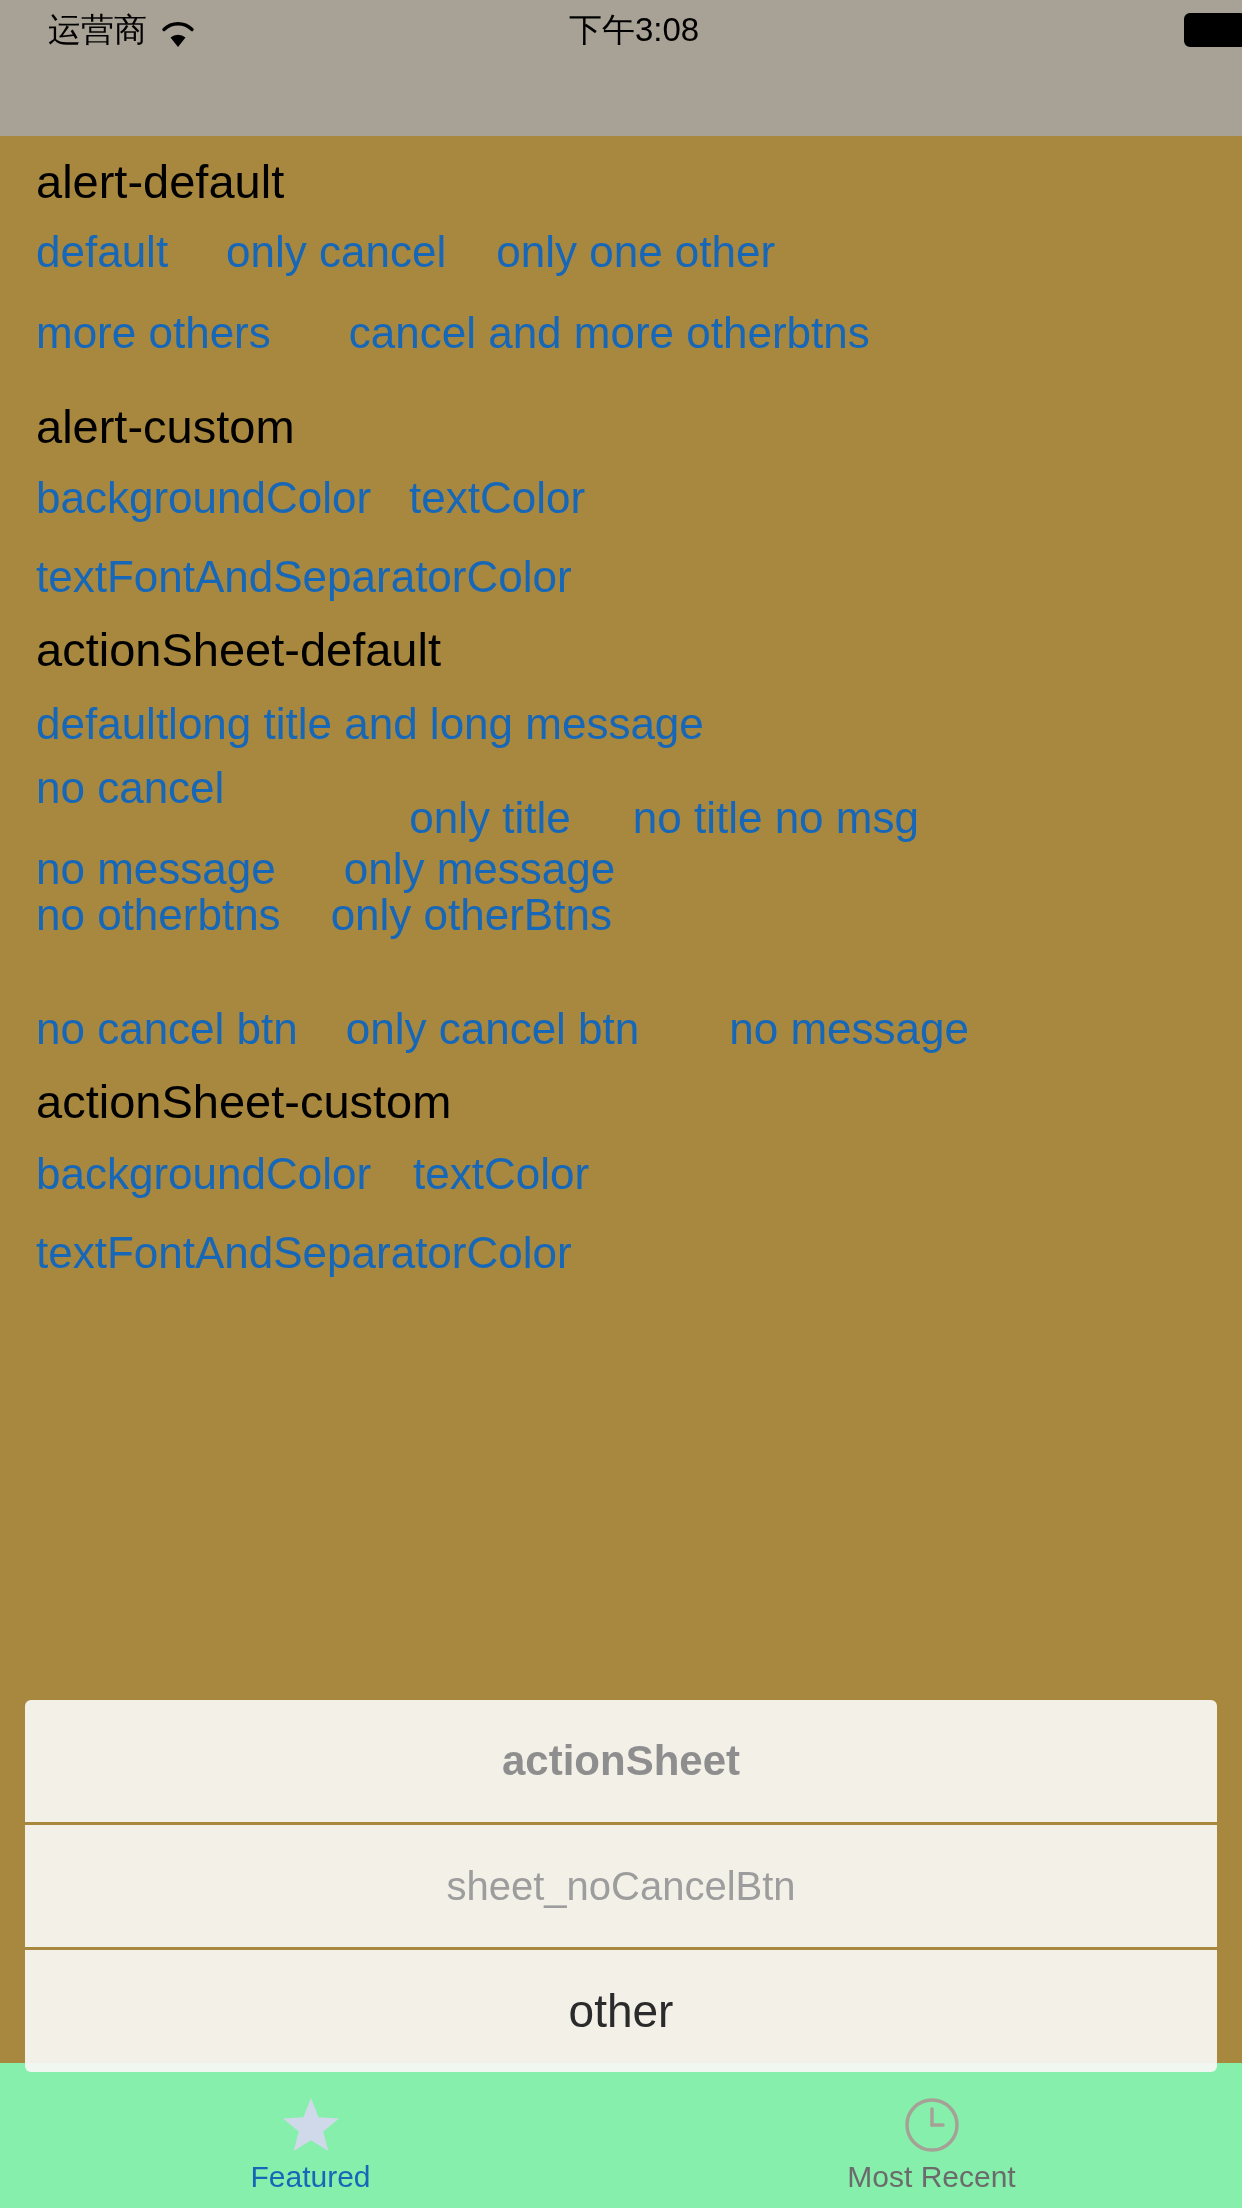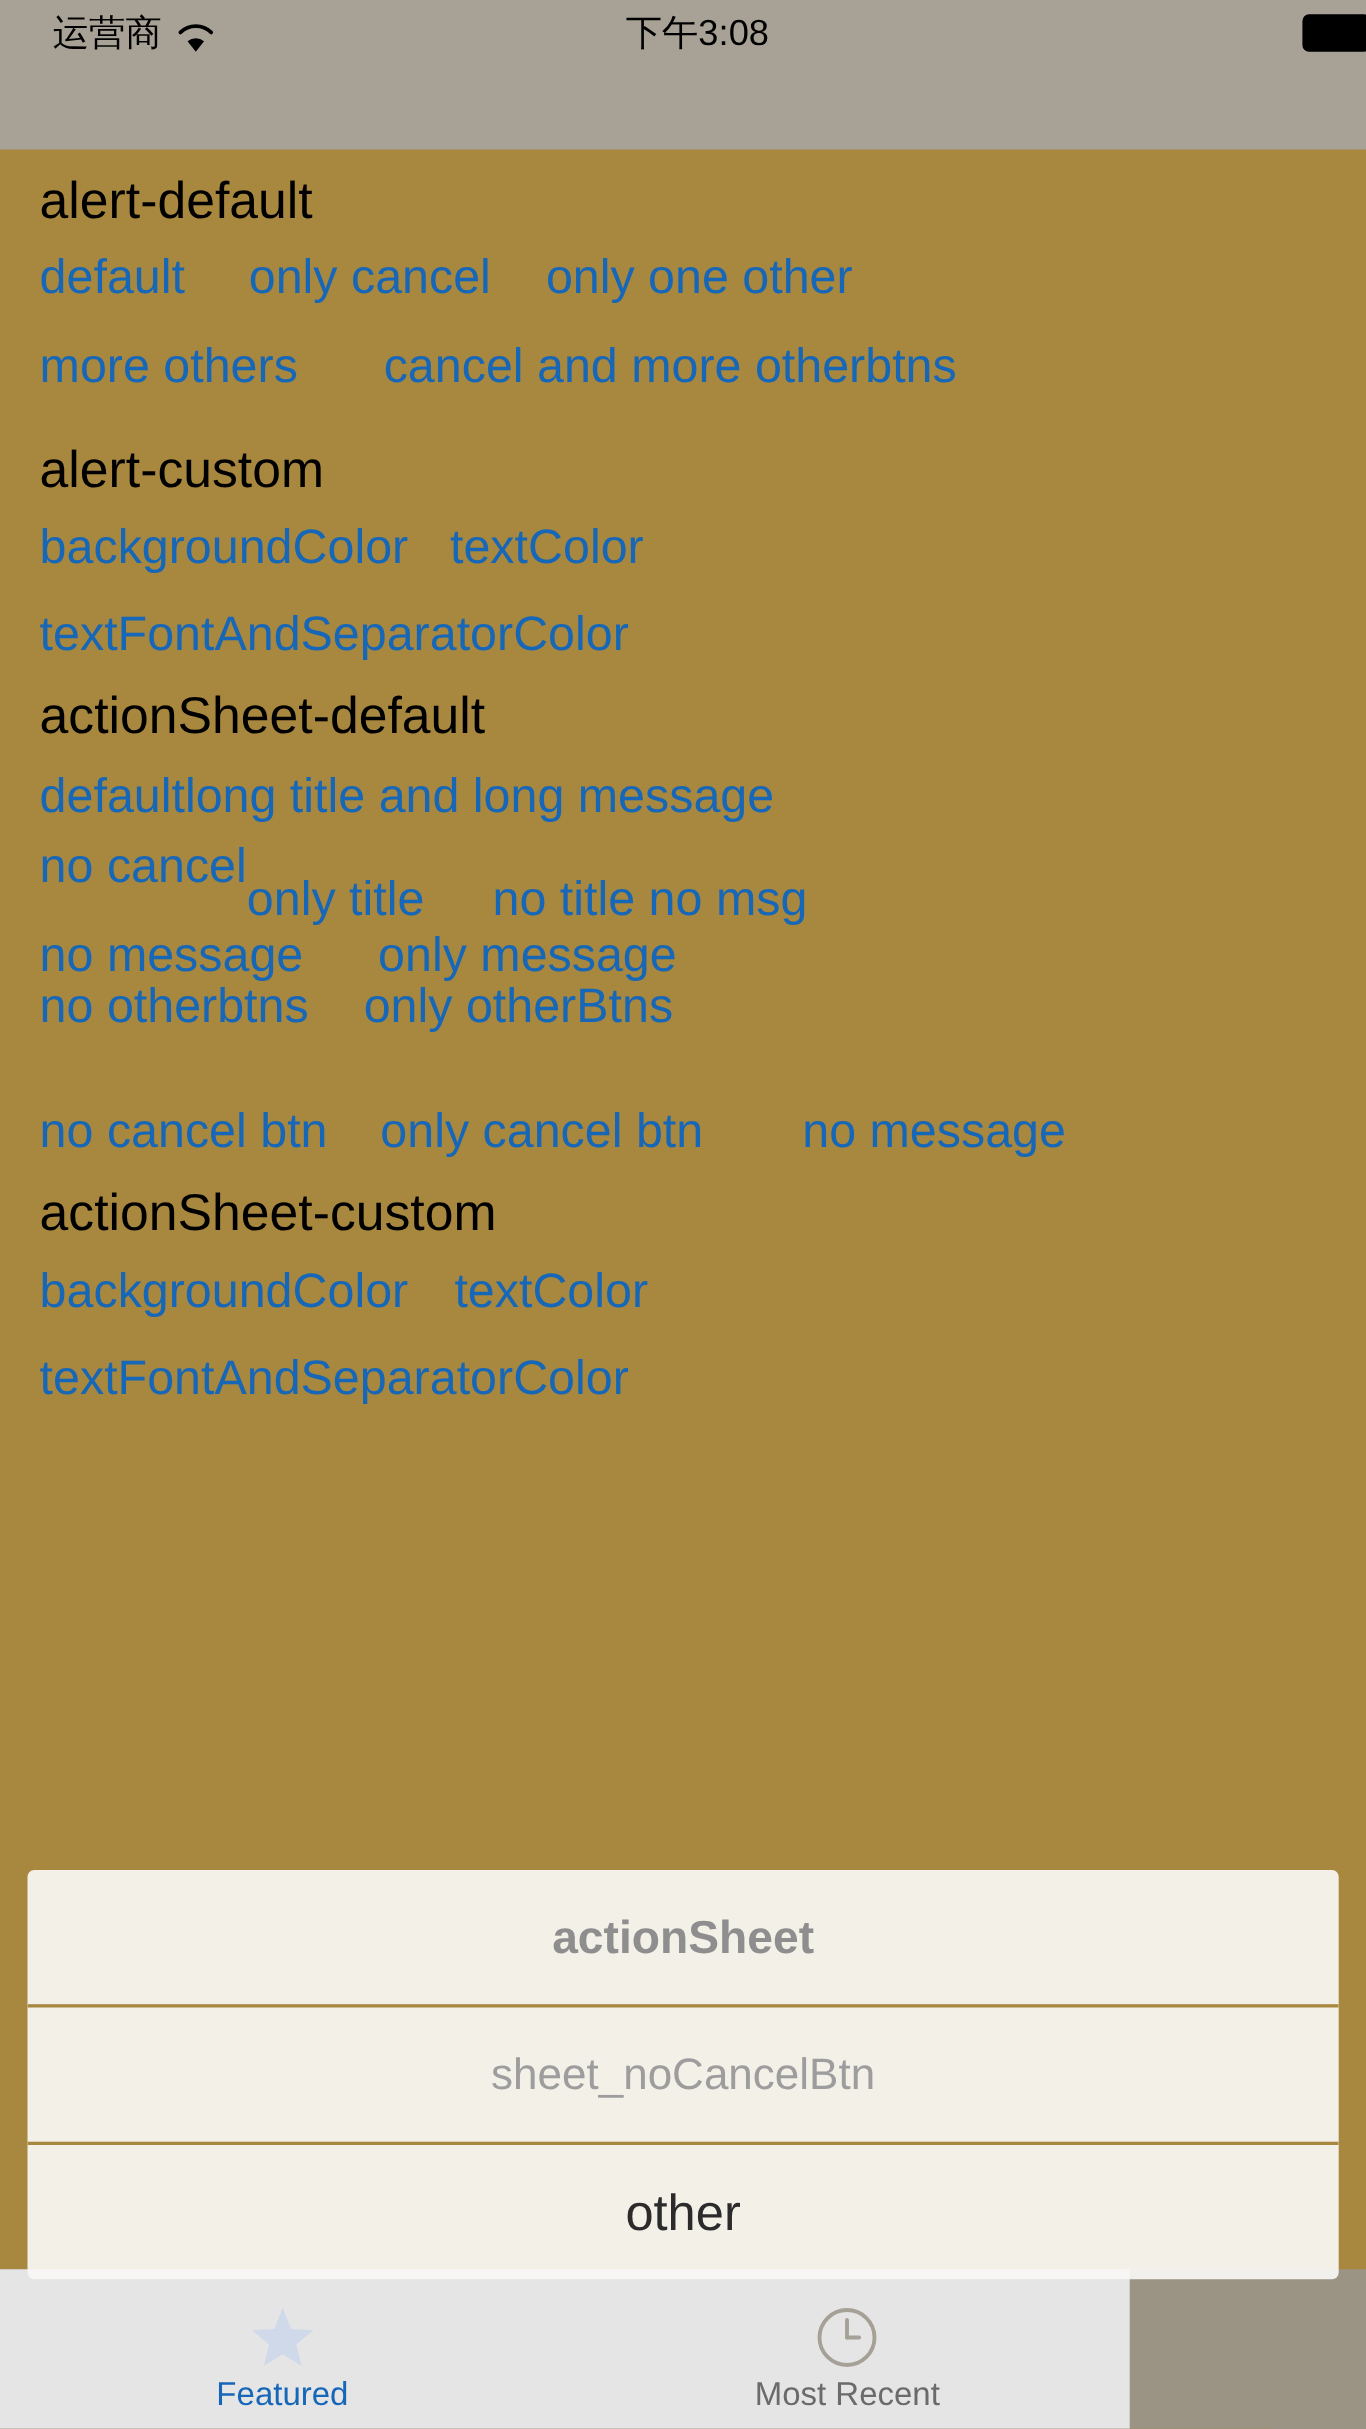--- a/index.html
+++ b/index.html
@@ -127,23 +127,23 @@
     cursor: pointer;
     font-family: inherit;
     line-height: 1.0;
   }
 
   
   #tab-bar {
     position: absolute;
     left: 0;
     top: 2063px;
-    width: 1027px;
+    width: 1242px;
     height: 145px;
-    background: #e5e5e5;
+    background: #86efac;
     display: flex;
     z-index: 7;
   }
   .tab-item {
     flex: 1 1 50%;
     display: flex;
     flex-direction: column;
     align-items: center;
     justify-content: flex-end;
     padding-bottom: 14px;
@@ -246,21 +246,21 @@
       <button class="demo-btn">textFontAndSeparatorColor</button>
     </div>
 
     <div class="section-title" style="top:486px">actionSheet-default</div>
     <div class="btn-row" style="top:566px">
       <button class="demo-btn">default</button>
       <button class="demo-btn" style="">long title and long message</button>
     </div>
     <div class="btn-row" style="top:630px">
       <button class="demo-btn">no cancel</button>
-      <button class="demo-btn" style="margin-top:30px">only title</button>
+      <button class="demo-btn" style="margin-left:185px; margin-top:30px">only title</button>
       <button class="demo-btn" style="margin-left:62px; margin-top:30px">no title no msg</button>
     </div>
     <div class="btn-row" style="top:711px">
       <button class="demo-btn">no message</button>
       <button class="demo-btn" style="margin-left:68px">only message</button>
     </div>
     <div class="btn-row" style="top:757px">
       <button class="demo-btn">no otherbtns</button>
       <button class="demo-btn" style="margin-left:50px">only otherBtns</button>
     </div>

